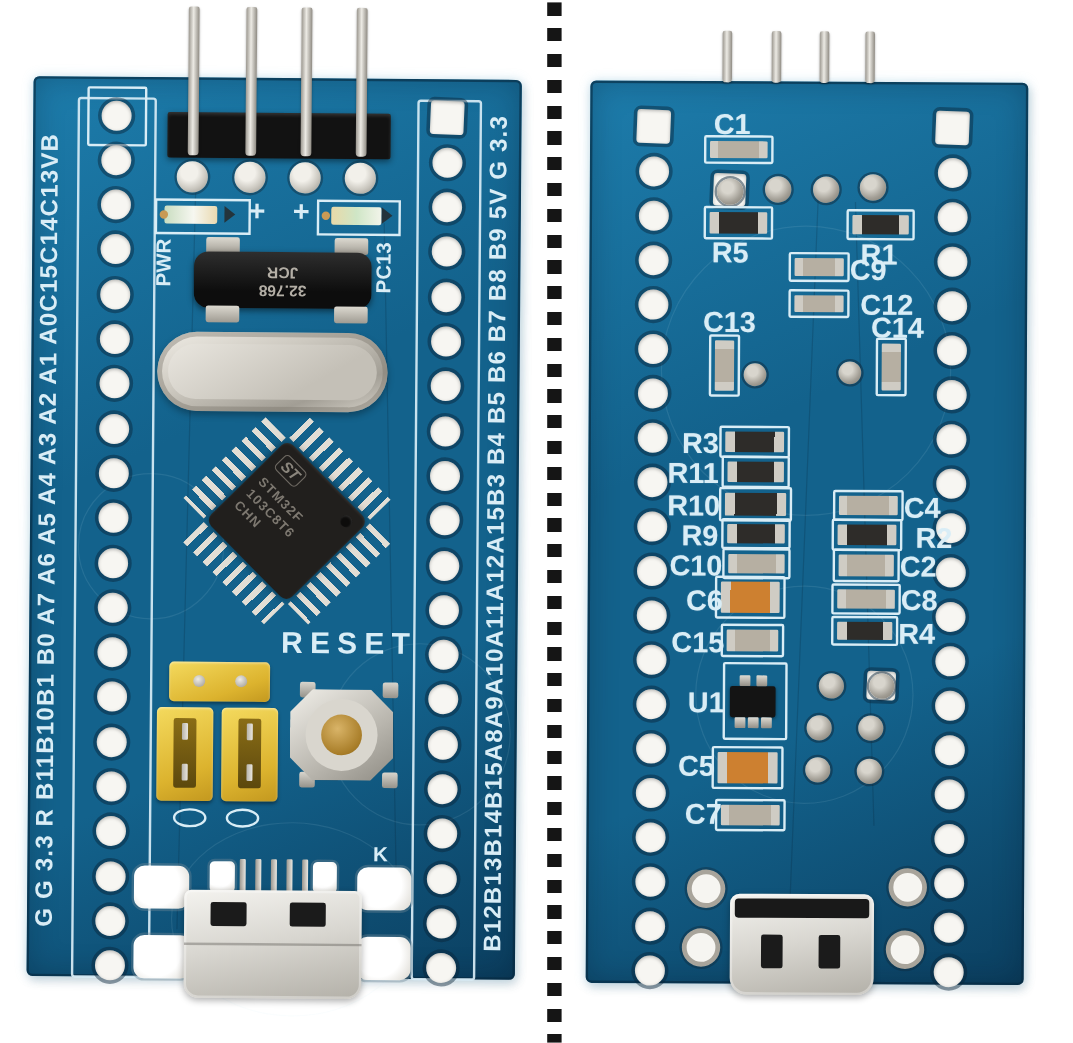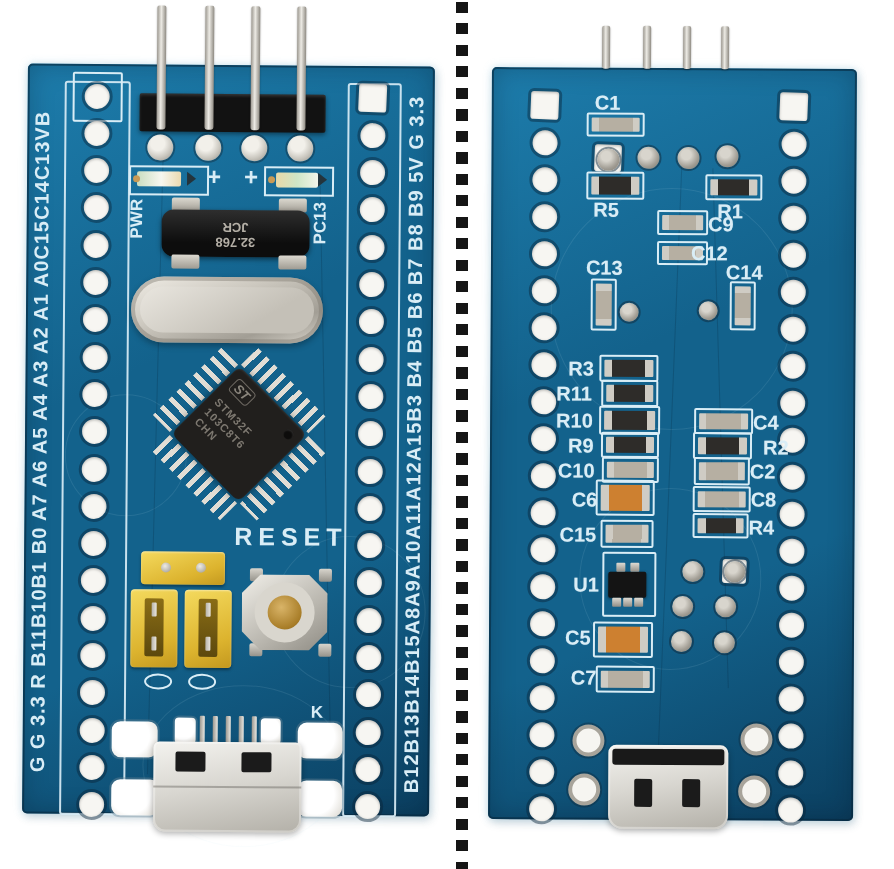--- a/index.html
+++ b/index.html
@@ -87,21 +87,21 @@
     background:linear-gradient(90deg,#9a968e,#eae8e2);}
   .pad-blob{position:absolute;border-radius:9px;
     background:radial-gradient(circle at 40% 40%,#ffffff 55%,#d9d6ce);
     box-shadow:0 0 0 2px rgba(110,135,150,.4);}
   .comp{position:absolute;border:2px solid var(--silk);border-radius:2px;}
   .comp-body{position:absolute;inset:3px;border-radius:1px;}
   .body-res{background:linear-gradient(90deg,#cfccc4 0 8px,#2e2c29 8px calc(100% - 8px),#cfccc4 calc(100% - 8px));}
   .body-cap{background:linear-gradient(90deg,#cfccc4 0 7px,#b6afa2 7px calc(100% - 7px),#cfccc4 calc(100% - 7px));}
   .body-cap-big{background:linear-gradient(90deg,#cfccc4 0 8px,var(--orange) 8px calc(100% - 8px),#cfccc4 calc(100% - 8px));}
   .body-cap-v{background:linear-gradient(180deg,#cfccc4 0 7px,#b6afa2 7px calc(100% - 7px),#cfccc4 calc(100% - 7px));}
-  .comp-label{position:absolute;color:var(--silk);font-weight:bold;font-size:20px;line-height:1;
+  .comp-label{position:absolute;color:var(--silk);font-weight:bold;font-size:24px;line-height:1;
     text-shadow:0 0 1px rgba(230,245,252,.4);}
   .dot{position:absolute;border-radius:50%;
     background:radial-gradient(circle at 40% 35%,#d8d5cd 0 25%,#a29e95 62%,#79756c 100%);
     box-shadow:0 0 0 2px rgba(15,40,58,.5);}
   .ring-hole{position:absolute;border-radius:50%;background:#f6f5f1;
     box-shadow:0 0 0 4px #a8a49b, 0 0 0 6px rgba(15,40,58,.4);}
   .ic-body{position:absolute;background:#141414;border-radius:2px;
     box-shadow:0 1px 3px rgba(0,0,0,.5);}
   .ic-leg{position:absolute;width:9px;height:9px;background:linear-gradient(180deg,#dedbd3,#938f87);border-radius:1px;}
   .trace{position:absolute;border:1.5px solid rgba(210,238,250,.10);border-radius:50%;pointer-events:none;}
@@ -384,21 +384,21 @@
           <div class="comp-body body-res"></div>
         </div>
         <span class="comp-label" style="left: 226px; top: 133px;">R1</span>
         <div class="comp" style="left: 166px; top: 142px; width: 47px; height: 21px;">
           <div class="comp-body body-cap"></div>
         </div>
         <span class="comp-label" style="left: 217px; top: 146px;">C9</span>
         <div class="comp" style="left: 166px; top: 173px; width: 47px; height: 20px;">
           <div class="comp-body body-cap"></div>
         </div>
-        <span class="comp-label" style="left: 200px; top: 175px;">C12</span>
+        <span class="comp-label" style="left: 226px; top: 175px;">C12</span>
         <div class="comp" style="left: 100px; top: 211px; width: 22px; height: 48px;">
           <div class="comp-body body-cap-v"></div>
         </div>
         <span class="comp-label" style="left: 95px; top: 190px;">C13</span>
         <div class="comp" style="left: 239px; top: 213px; width: 22px; height: 45px;">
           <div class="comp-body body-cap-v"></div>
         </div>
         <span class="comp-label" style="left: 235px; top: 194px;">C14</span>
         <div class="comp" style="left: 109px; top: 287px; width: 55px; height: 23px;">
           <div class="comp-body body-res"></div>

